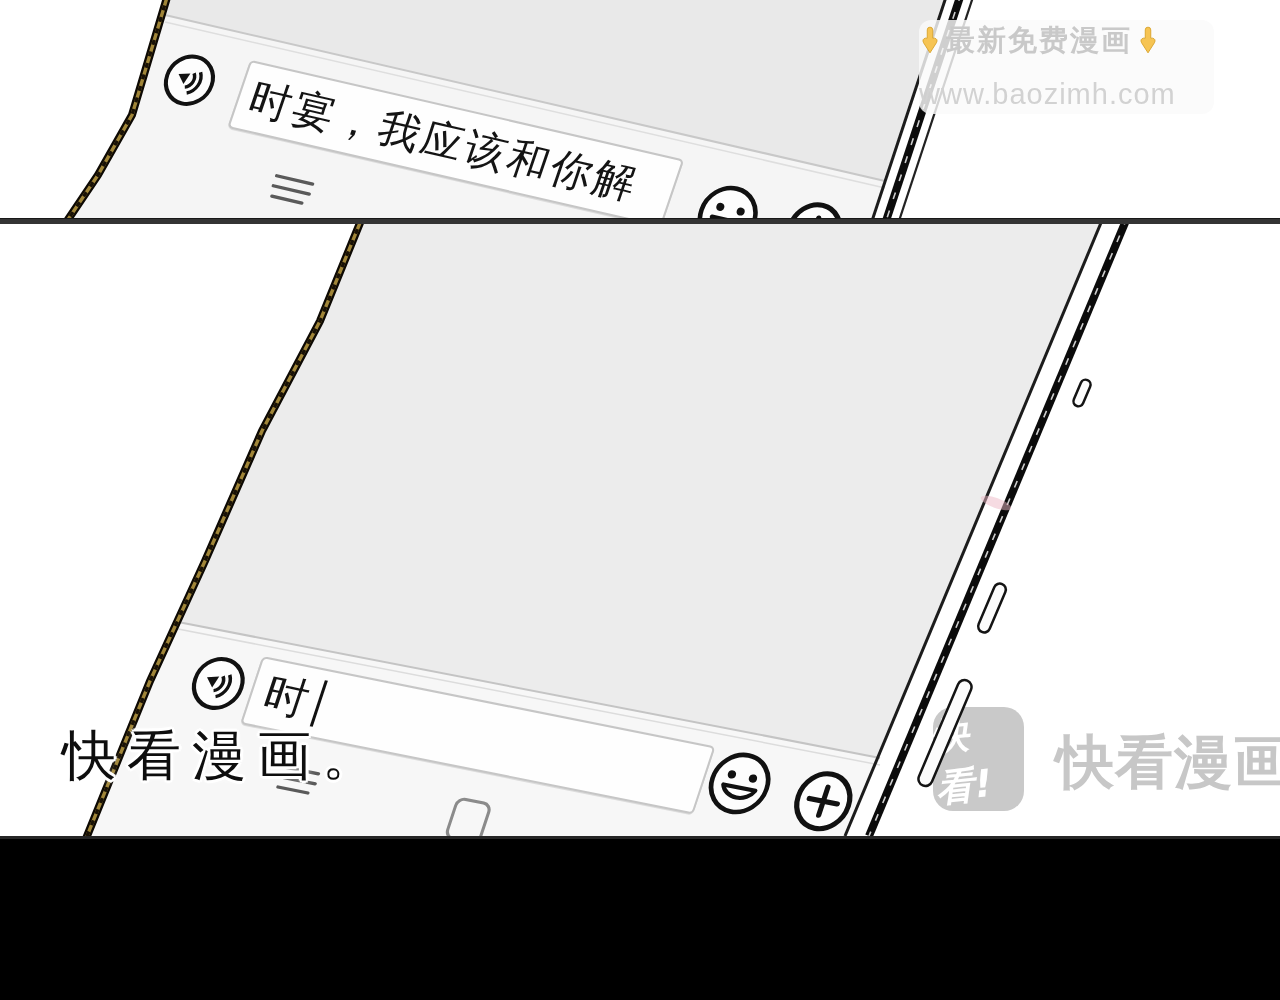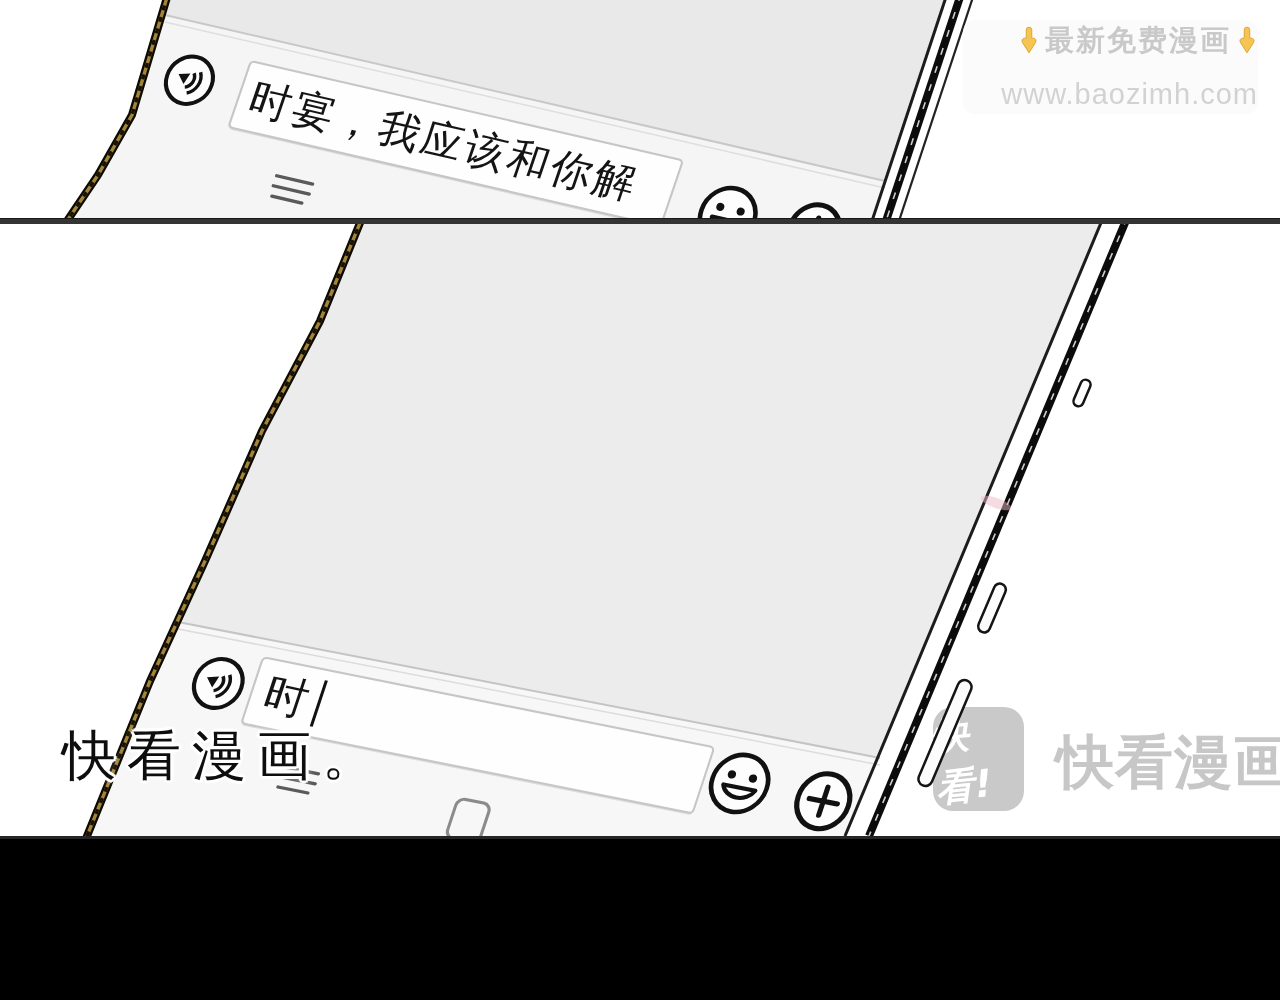--- a/index.html
+++ b/index.html
@@ -37,22 +37,22 @@
   
   #narration{
     left:62px;top:496px;font-size:54px;color:#0e0e0e;letter-spacing:11px;font-weight:500;
     text-shadow:-3px 0 0 #fff,3px 0 0 #fff,0 -3px 0 #fff,0 3px 0 #fff,
                 -2px -2px 0 #fff,2px 2px 0 #fff,-2px 2px 0 #fff,2px -2px 0 #fff,0 0 9px #fff;
     z-index:30;
   }
 
   
   #bz-box{
-    left:963px;top:20px;width:295px;height:94px;background:rgba(250,250,250,0.82);
-    border-radius:12px;z-index:20;display:flex;flex-direction:column;align-items:flex-end;justify-content:center;
+    left:919px;top:20px;width:295px;height:94px;background:rgba(250,250,250,0.82);
+    border-radius:12px;z-index:20;display:flex;flex-direction:column;align-items:flex-start;justify-content:center;
   }
   #bz-line1{display:flex;align-items:center;gap:5px;font-size:29px;font-weight:bold;color:#c9c9c9;letter-spacing:2px;line-height:1;}
   #bz-line2{font-size:29px;color:#d2d2d2;letter-spacing:1px;line-height:1;margin-top:25px;font-family:"Liberation Sans",sans-serif;}
 
   
   #kk-logo{
     left:933px;top:483px;width:91px;height:104px;background:#c9c9c9;border-radius:20px;z-index:1;
     display:flex;align-items:center;justify-content:center;
   }
   #kk-logo span{color:#fff;font-size:38px;font-weight:bold;font-style:italic;transform:rotate(-6deg);letter-spacing:1px;}

